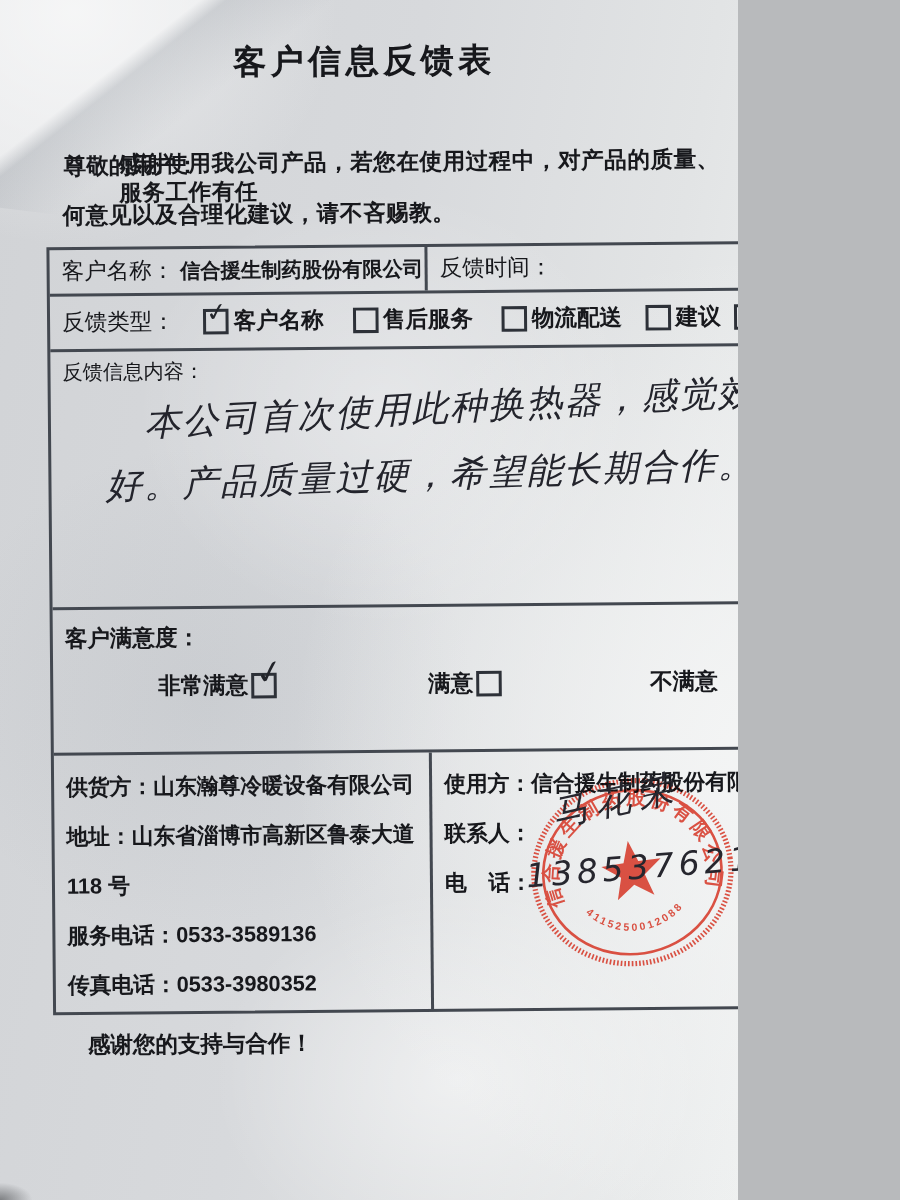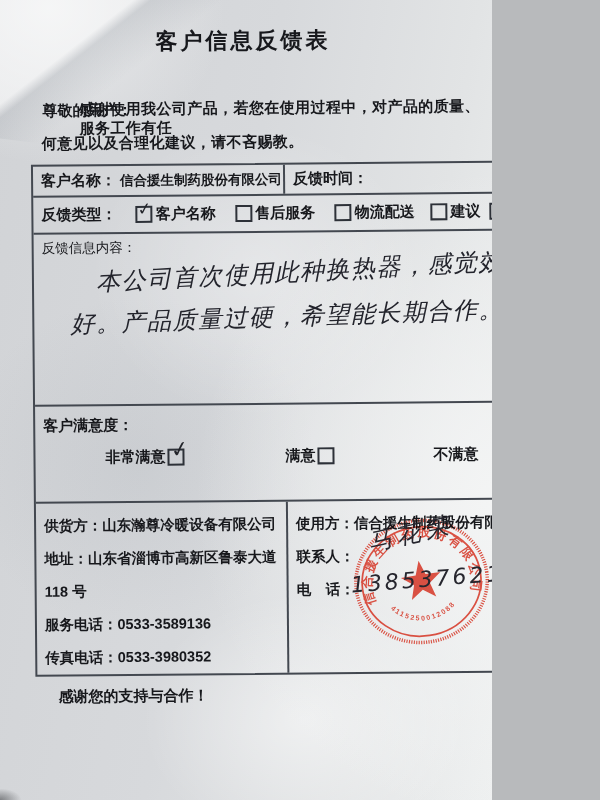--- a/index.html
+++ b/index.html
@@ -36,21 +36,21 @@
   .salutation{position:absolute;left:45px;top:66px;font-size:15px;font-weight:600;margin-top:34px;}
   .intro1{position:absolute;left:82px;top:99px;font-size:15px;font-weight:600;letter-spacing:.4px;}
   .intro2{position:absolute;left:44px;top:133px;font-size:15px;font-weight:600;letter-spacing:.4px;}
   
   .tbl{position:absolute;left:33px;top:163px;width:510px;height:512px;
        border:2px solid #434850;box-sizing:border-box;display:flex;flex-direction:column;}
   .row{box-sizing:border-box;border-bottom:2px solid #434850;position:relative;}
   .r1{height:32px;display:flex;align-items:stretch;}
   .r1 .cell{display:flex;align-items:center;padding-left:8px;box-sizing:border-box;}
   .c-name{width:252px;border-right:2px solid #434850;}
-  .lbl{font-size:15px;font-weight:700;white-space:nowrap;}
+  .lbl{font-size:15px;font-weight:400;white-space:nowrap;}
   .val{font-size:13.5px;font-weight:700;margin-left:4px;white-space:nowrap;}
   .r2{height:38px;display:flex;align-items:center;padding-left:8px;font-size:15px;font-weight:700;}
   .cb-item{display:inline-flex;align-items:center;white-space:nowrap;} 
   .cbox{width:13px;height:13px;border:2px solid #2d3138;display:inline-block;
         position:relative;margin-right:3px;background:transparent;}
   .cbox .mark{position:absolute;left:0px;top:-9px;font-size:17px;font-weight:700;
         color:#22242a;transform:rotate(-8deg);font-family:"DejaVu Sans",sans-serif;}
   .sp22{width:22px;display:inline-block;} .sp18{width:18px;display:inline-block;} .sp10{width:10px;display:inline-block;}
   .r3{height:178px;}
   .fc-label{position:absolute;left:8px;top:5px;font-size:13.5px;font-weight:400;}

